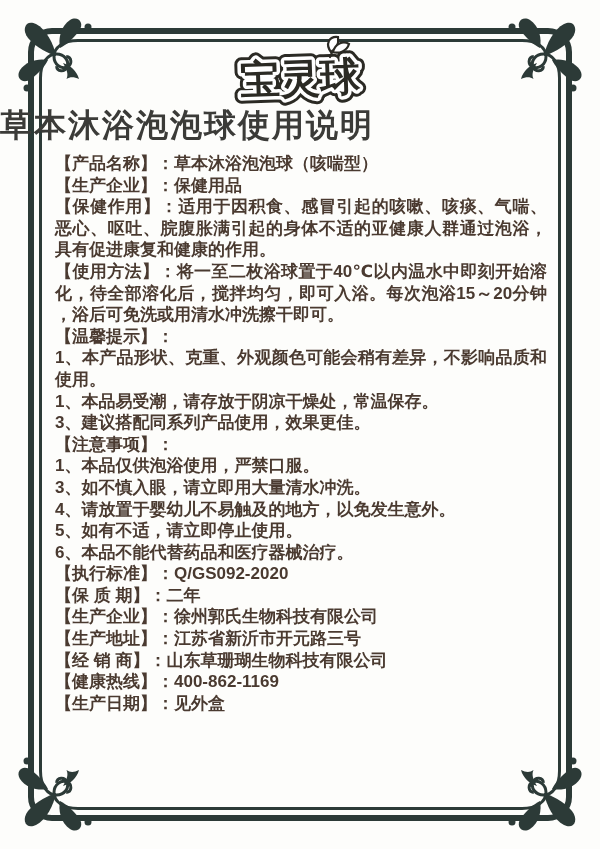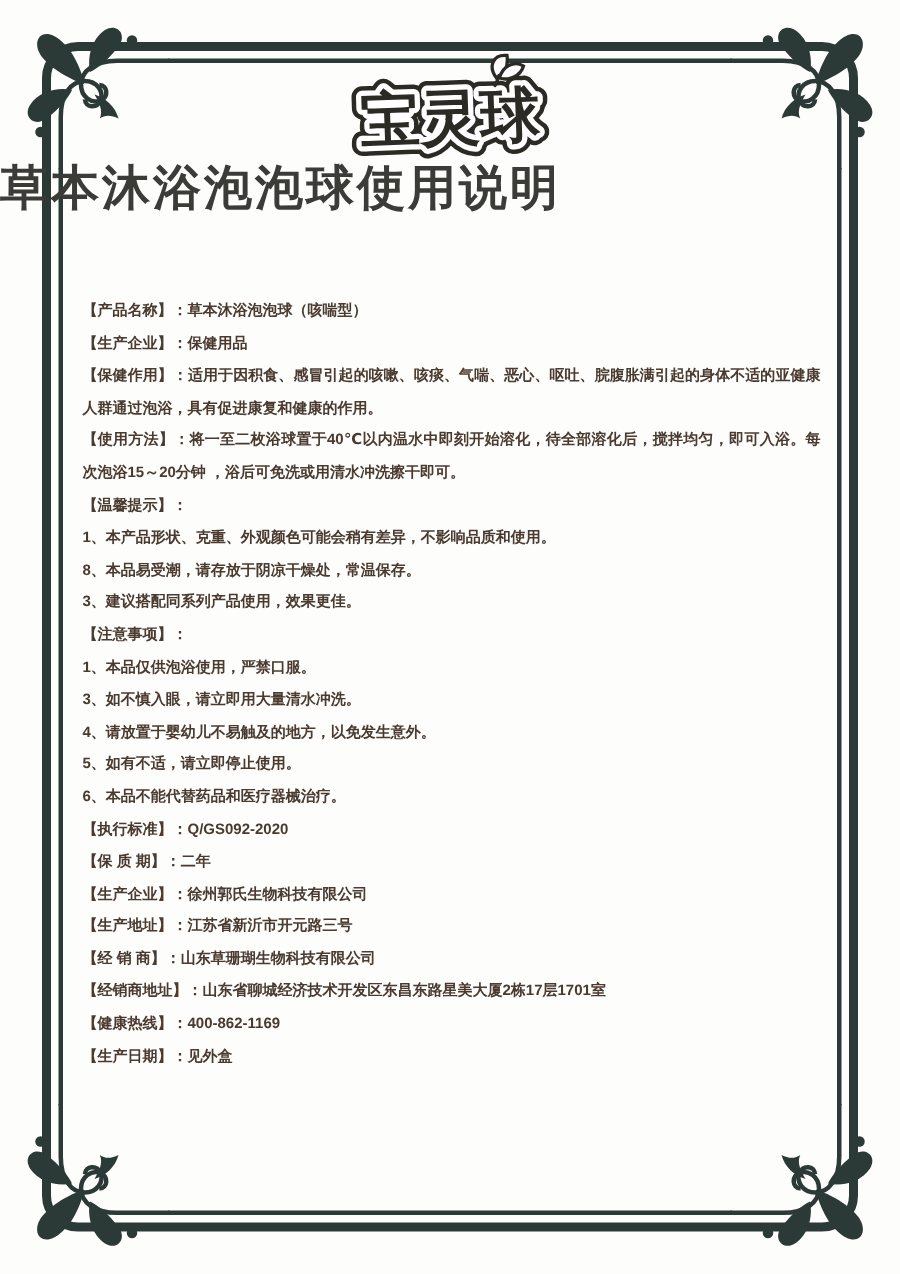--- a/index.html
+++ b/index.html
@@ -9,23 +9,22 @@
     font-family:"Liberation Sans","DejaVu Sans",sans-serif;
   }
   .frame{position:absolute;left:0;top:0;width:600px;height:849px;pointer-events:none;}
   .logo-wrap{position:absolute;top:34px;left:0;width:100%;display:flex;justify-content:center;}
   .page-title{
     position:absolute;top:104px;left:0;width:100%;margin:0;
     font-size:32px;font-weight:bold;color:#3b3b38;letter-spacing:2px;
   }
   .content{
     position:absolute;top:153px;left:55px;width:492px;
-    color:#4a3a30;font-size:10px;line-height:21.6px;font-weight:bold;
+    color:#4a3a30;font-size:17px;line-height:21.6px;font-weight:bold;
     text-align:justify;
-    margin-top:44px;
   }
   .content p{margin:0;}
   .lbl{font-weight:bold;}
 </style>
 </head>
 <body>
 
 <div class="page">
 
   <svg class="frame" viewBox="0 0 600 849" aria-hidden="true">
@@ -82,41 +81,40 @@
 
     <p><span class="lbl">【生产企业】：</span><span>保健用品</span></p>
 
 
     <p><span class="lbl">【保健作用】：</span><span>适用于因积食、感冒引起的咳嗽、咳痰、气喘、恶心、呕吐、脘腹胀满引起的身体不适的亚健康人群通过泡浴，具有促进康复和健康的作用。</span></p>
 
     <p><span class="lbl">【使用方法】：</span><span>将一至二枚浴球置于40℃以内温水中即刻开始溶化，待全部溶化后，搅拌均匀，即可入浴。每次泡浴15～20分钟 ，浴后可免洗或用清水冲洗擦干即可。</span></p>
 
     <p><span class="lbl">【温馨提示】：</span></p>
     <p>1、本产品形状、克重、外观颜色可能会稍有差异，不影响品质和使用。</p>
-    <p>8、本品易受潮，请存放于阴凉干燥处，常温保存。</p>
+    <p>1、本品易受潮，请存放于阴凉干燥处，常温保存。</p>
     <p>3、建议搭配同系列产品使用，效果更佳。</p>
 
     <p><span class="lbl">【注意事项】：</span></p>
     <p>1、本品仅供泡浴使用，严禁口服。</p>
     <p>3、如不慎入眼，请立即用大量清水冲洗。</p>
     <p>4、请放置于婴幼儿不易触及的地方，以免发生意外。</p>
     <p>5、如有不适，请立即停止使用。</p>
     <p>6、本品不能代替药品和医疗器械治疗。</p>
 
 
     <p><span class="lbl">【执行标准】：</span><span>Q/GS092-2020</span></p>
 
     <p><span class="lbl">【保 质 期】：</span><span>二年</span></p>
 
     <p><span class="lbl">【生产企业】：</span><span>徐州郭氏生物科技有限公司</span></p>
 
     <p><span class="lbl">【生产地址】：</span><span>江苏省新沂市开元路三号</span></p>
 
     <p><span class="lbl">【经 销 商】：</span><span>山东草珊瑚生物科技有限公司</span></p>
 
-    <p><span class="lbl">【经销商地址】：</span><span>山东省聊城经济技术开发区东昌东路星美大厦2栋17层1701室</span></p>
 
     <p><span class="lbl">【健康热线】：</span><span>400-862-1169</span></p>
 
     <p><span class="lbl">【生产日期】：</span><span>见外盒</span></p>
 
   </div>
 </div>
 
 </body></html>

